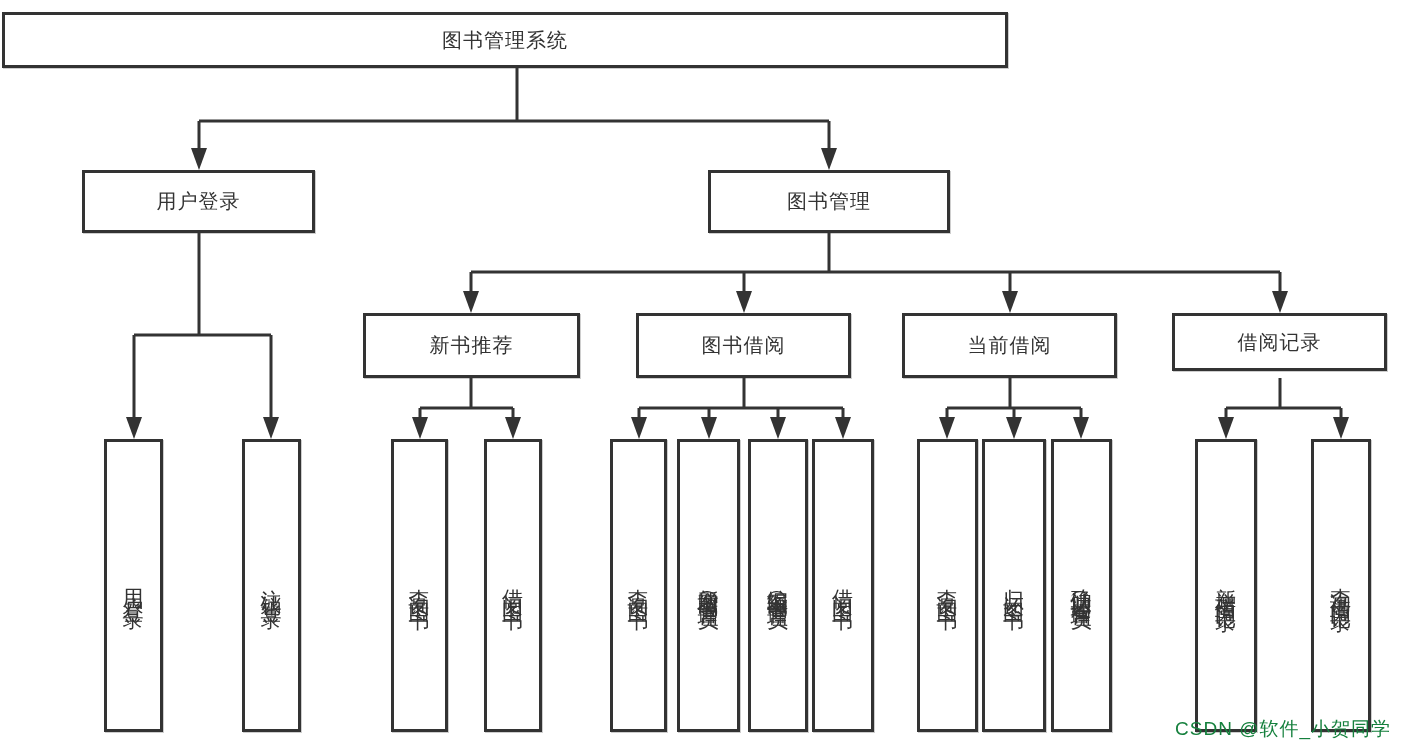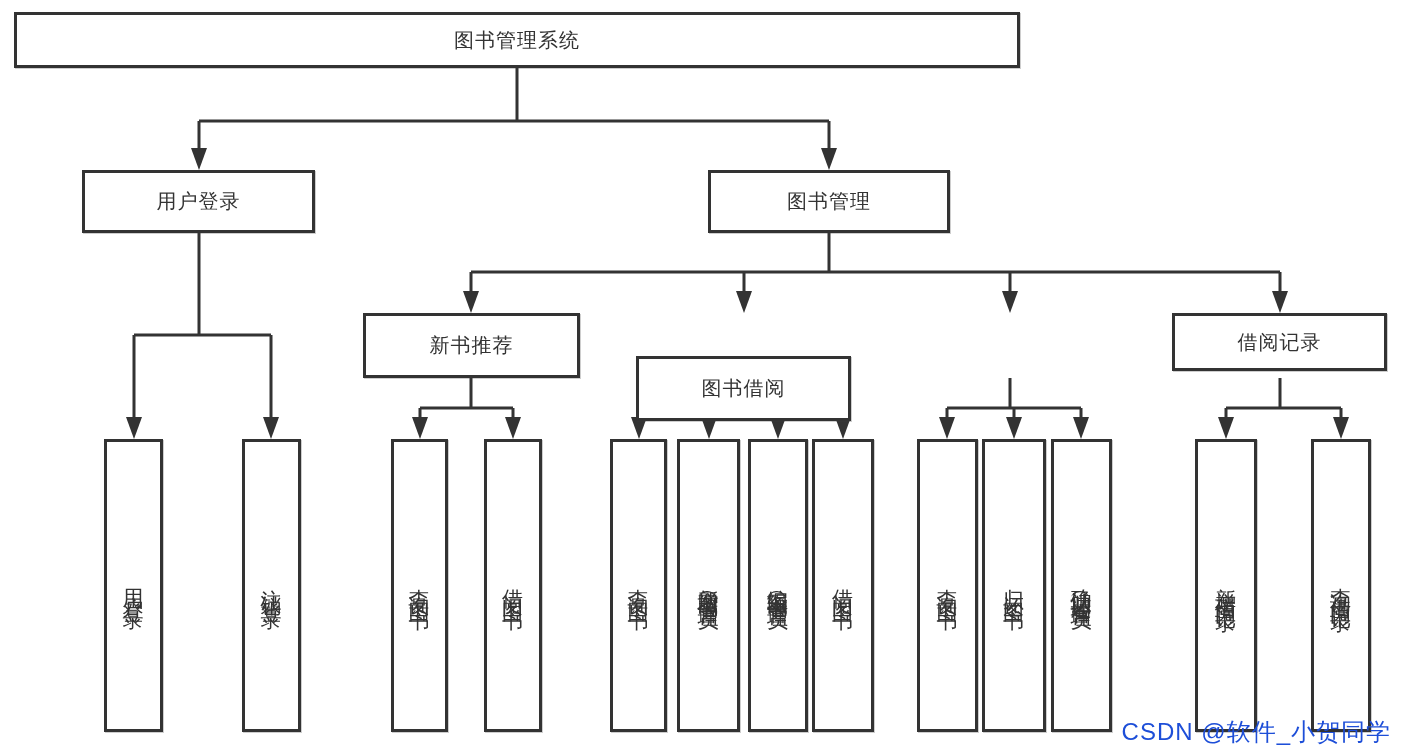--- a/index.html
+++ b/index.html
@@ -46,22 +46,22 @@
     font-size: 21px;
     letter-spacing: 7px;
     line-height: 1;
     color: #333333;
     white-space: nowrap;
   }
   .watermark {
     position: absolute;
     right: 14px;
     top: 716px;
-    font-size: 24px;
-    color: #1d4ed8;
+    font-size: 19px;
+    color: #15803d;
     letter-spacing: 1px;
     z-index: 3;
     white-space: nowrap;
   }
 </style>
 </head>
 <body>
 
 <div class="canvas">
 
@@ -105,36 +105,39 @@
 
       <polygon points="939,417 955,417 947,439"></polygon>
       <polygon points="1006,417 1022,417 1014,439"></polygon>
       <polygon points="1073,417 1089,417 1081,439"></polygon>
 
       <polygon points="1218,417 1234,417 1226,439"></polygon>
       <polygon points="1333,417 1349,417 1341,439"></polygon>
     </g>
   </svg>
 
-  <div class="box" style="left:14px; top:12px; width:1006px; height:56px;">
+  <div class="box" style="left:2px; top:12px; width:1006px; height:56px;">
     <span class="hlabel">图书管理系统</span>
   </div>
 
   <div class="box" style="left:82px; top:170px; width:233px; height:63px;">
     <span class="hlabel">用户登录</span>
   </div>
   <div class="box" style="left:708px; top:170px; width:242px; height:63px;align-items:center;">
     <span class="hlabel">图书管理</span>
   </div>
 
   <div class="box" style="left:363px; top:313px; width:217px; height:65px;text-align:center;">
     <span class="hlabel">新书推荐</span>
   </div>
-  <div class="box" style="left:636px; top:313px; width:215px; height:65px;margin-top:43px;">
+  <div class="box" style="left:636px; top:313px; width:215px; height:65px;">
     <span class="hlabel">图书借阅</span>
+  </div>
+  <div class="box" style="left:902px; top:313px; width:215px; height:65px;">
+    <span class="hlabel">当前借阅</span>
   </div>
   <div class="box" style="left:1172px; top:313px; width:215px; height:58px;">
     <span class="hlabel">借阅记录</span>
   </div>
 
   <div class="box" style="left:104px; top:439px; width:59px; height:293px;">
     <span class="vlabel">用户登录</span>
   </div>
   <div class="box" style="left:242px; top:439px; width:59px; height:293px;">
     <span class="vlabel">注销登录</span>

